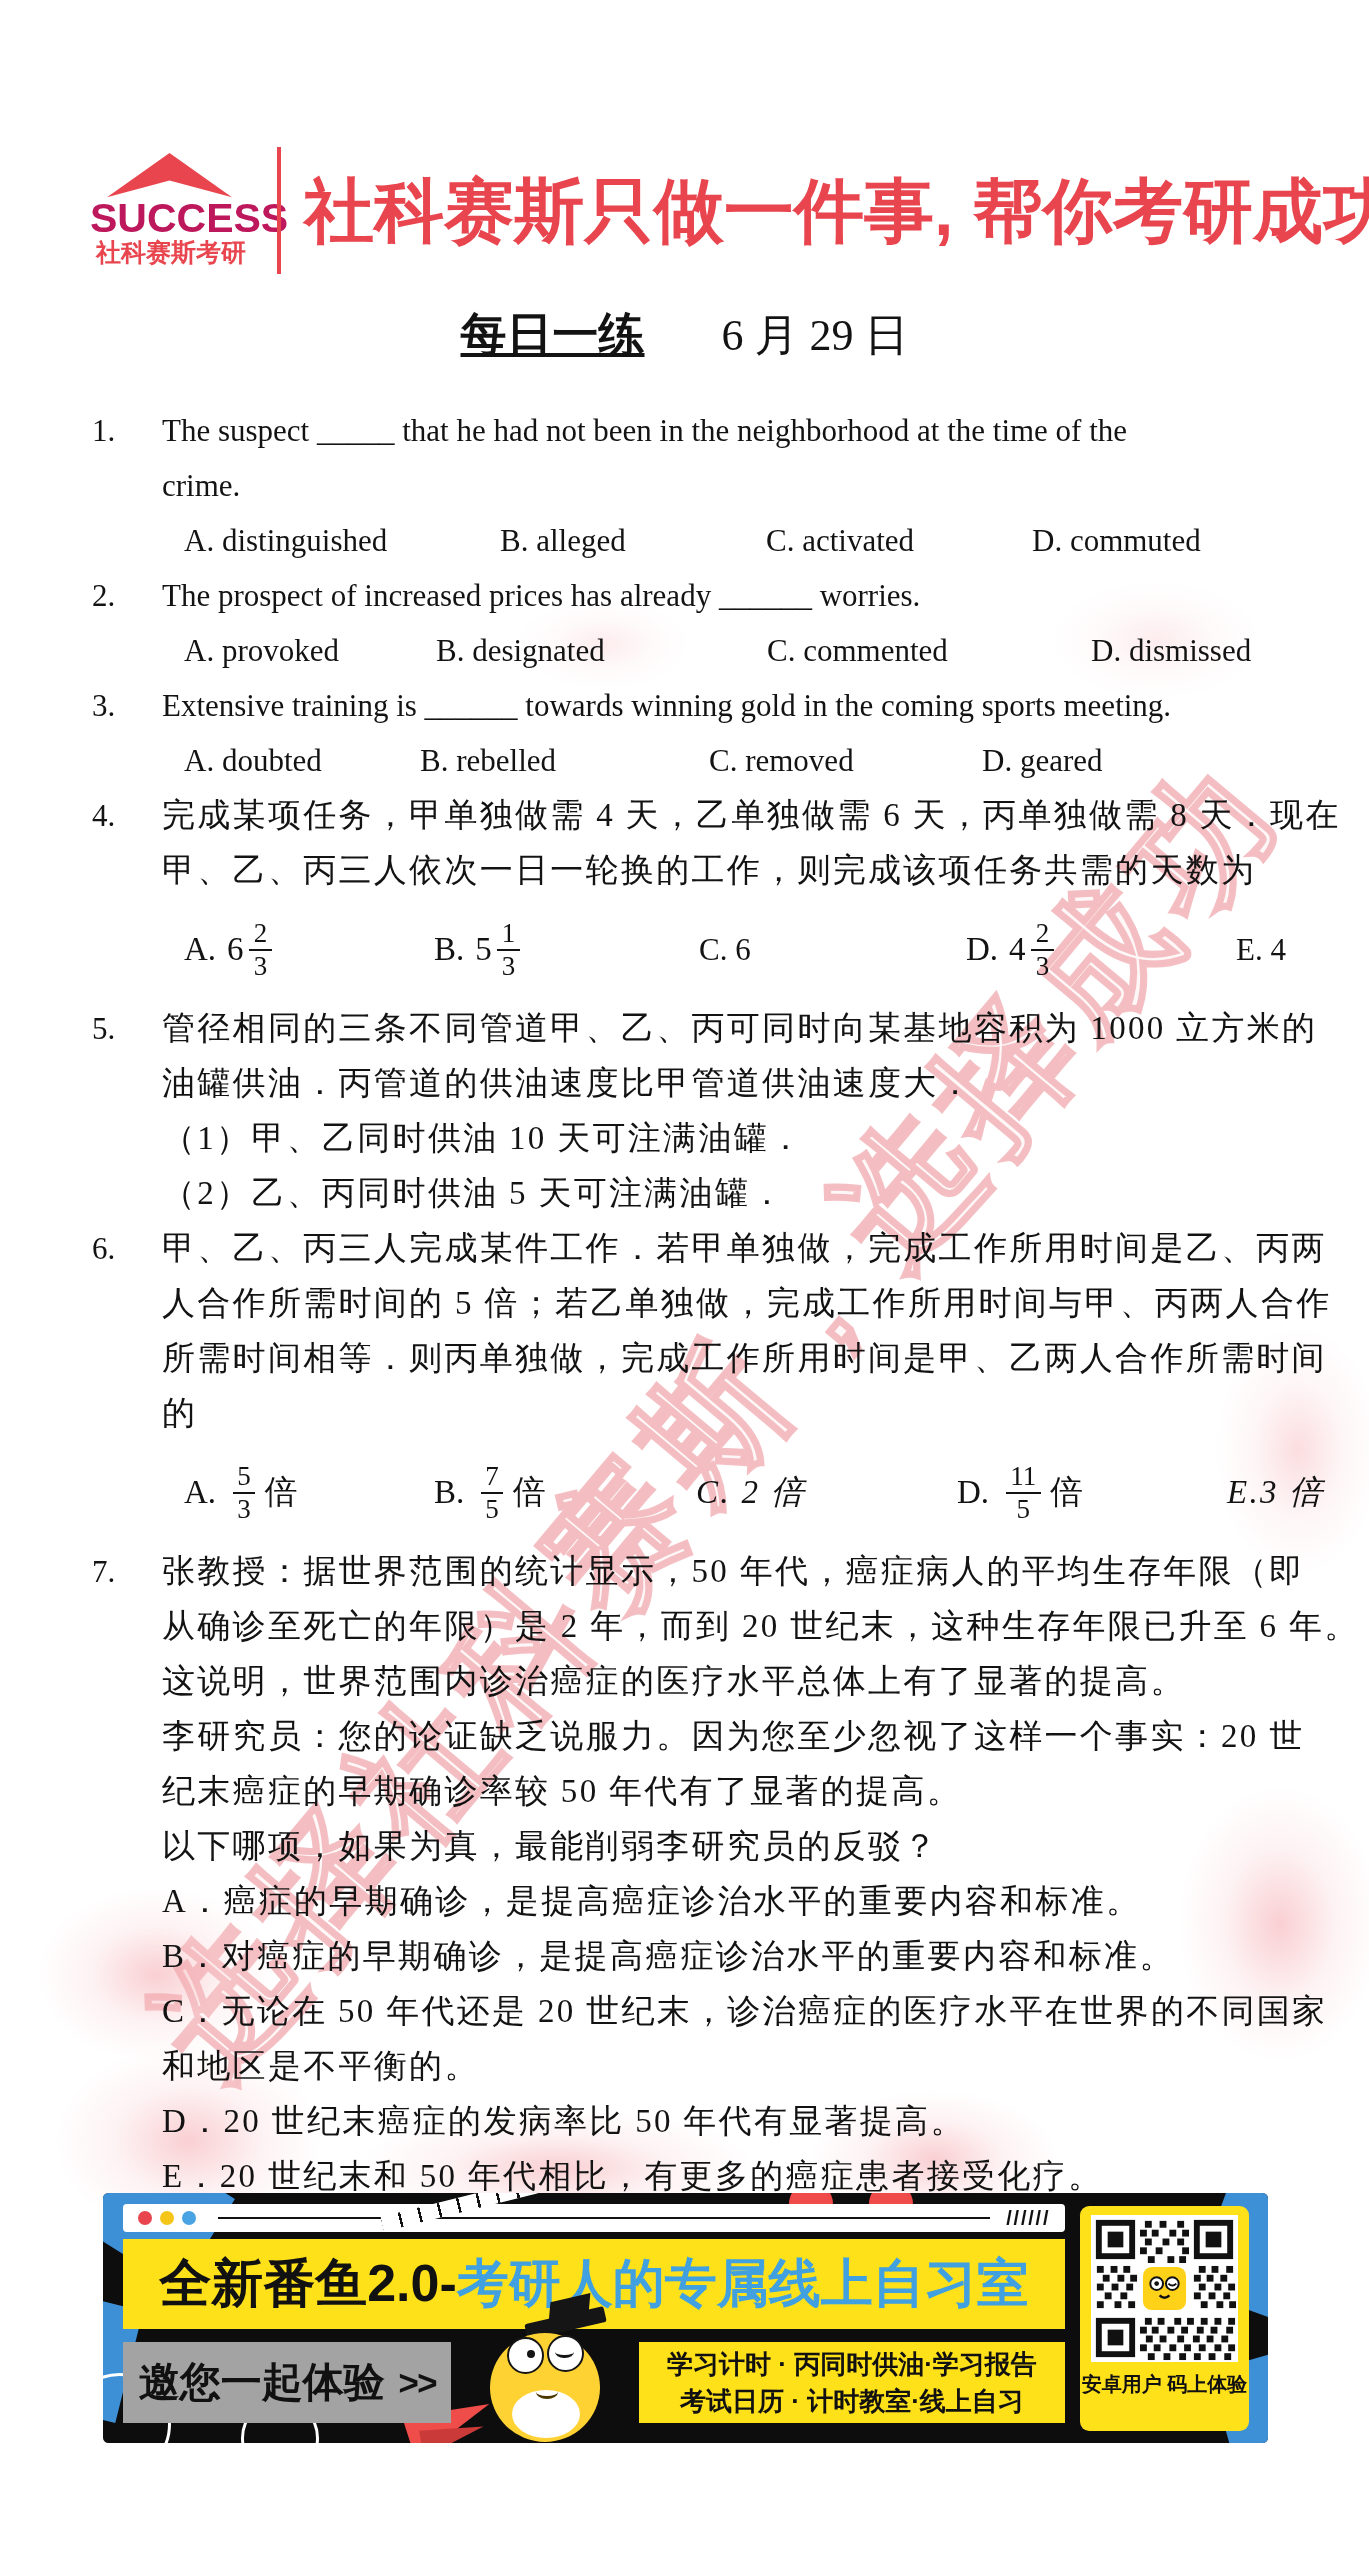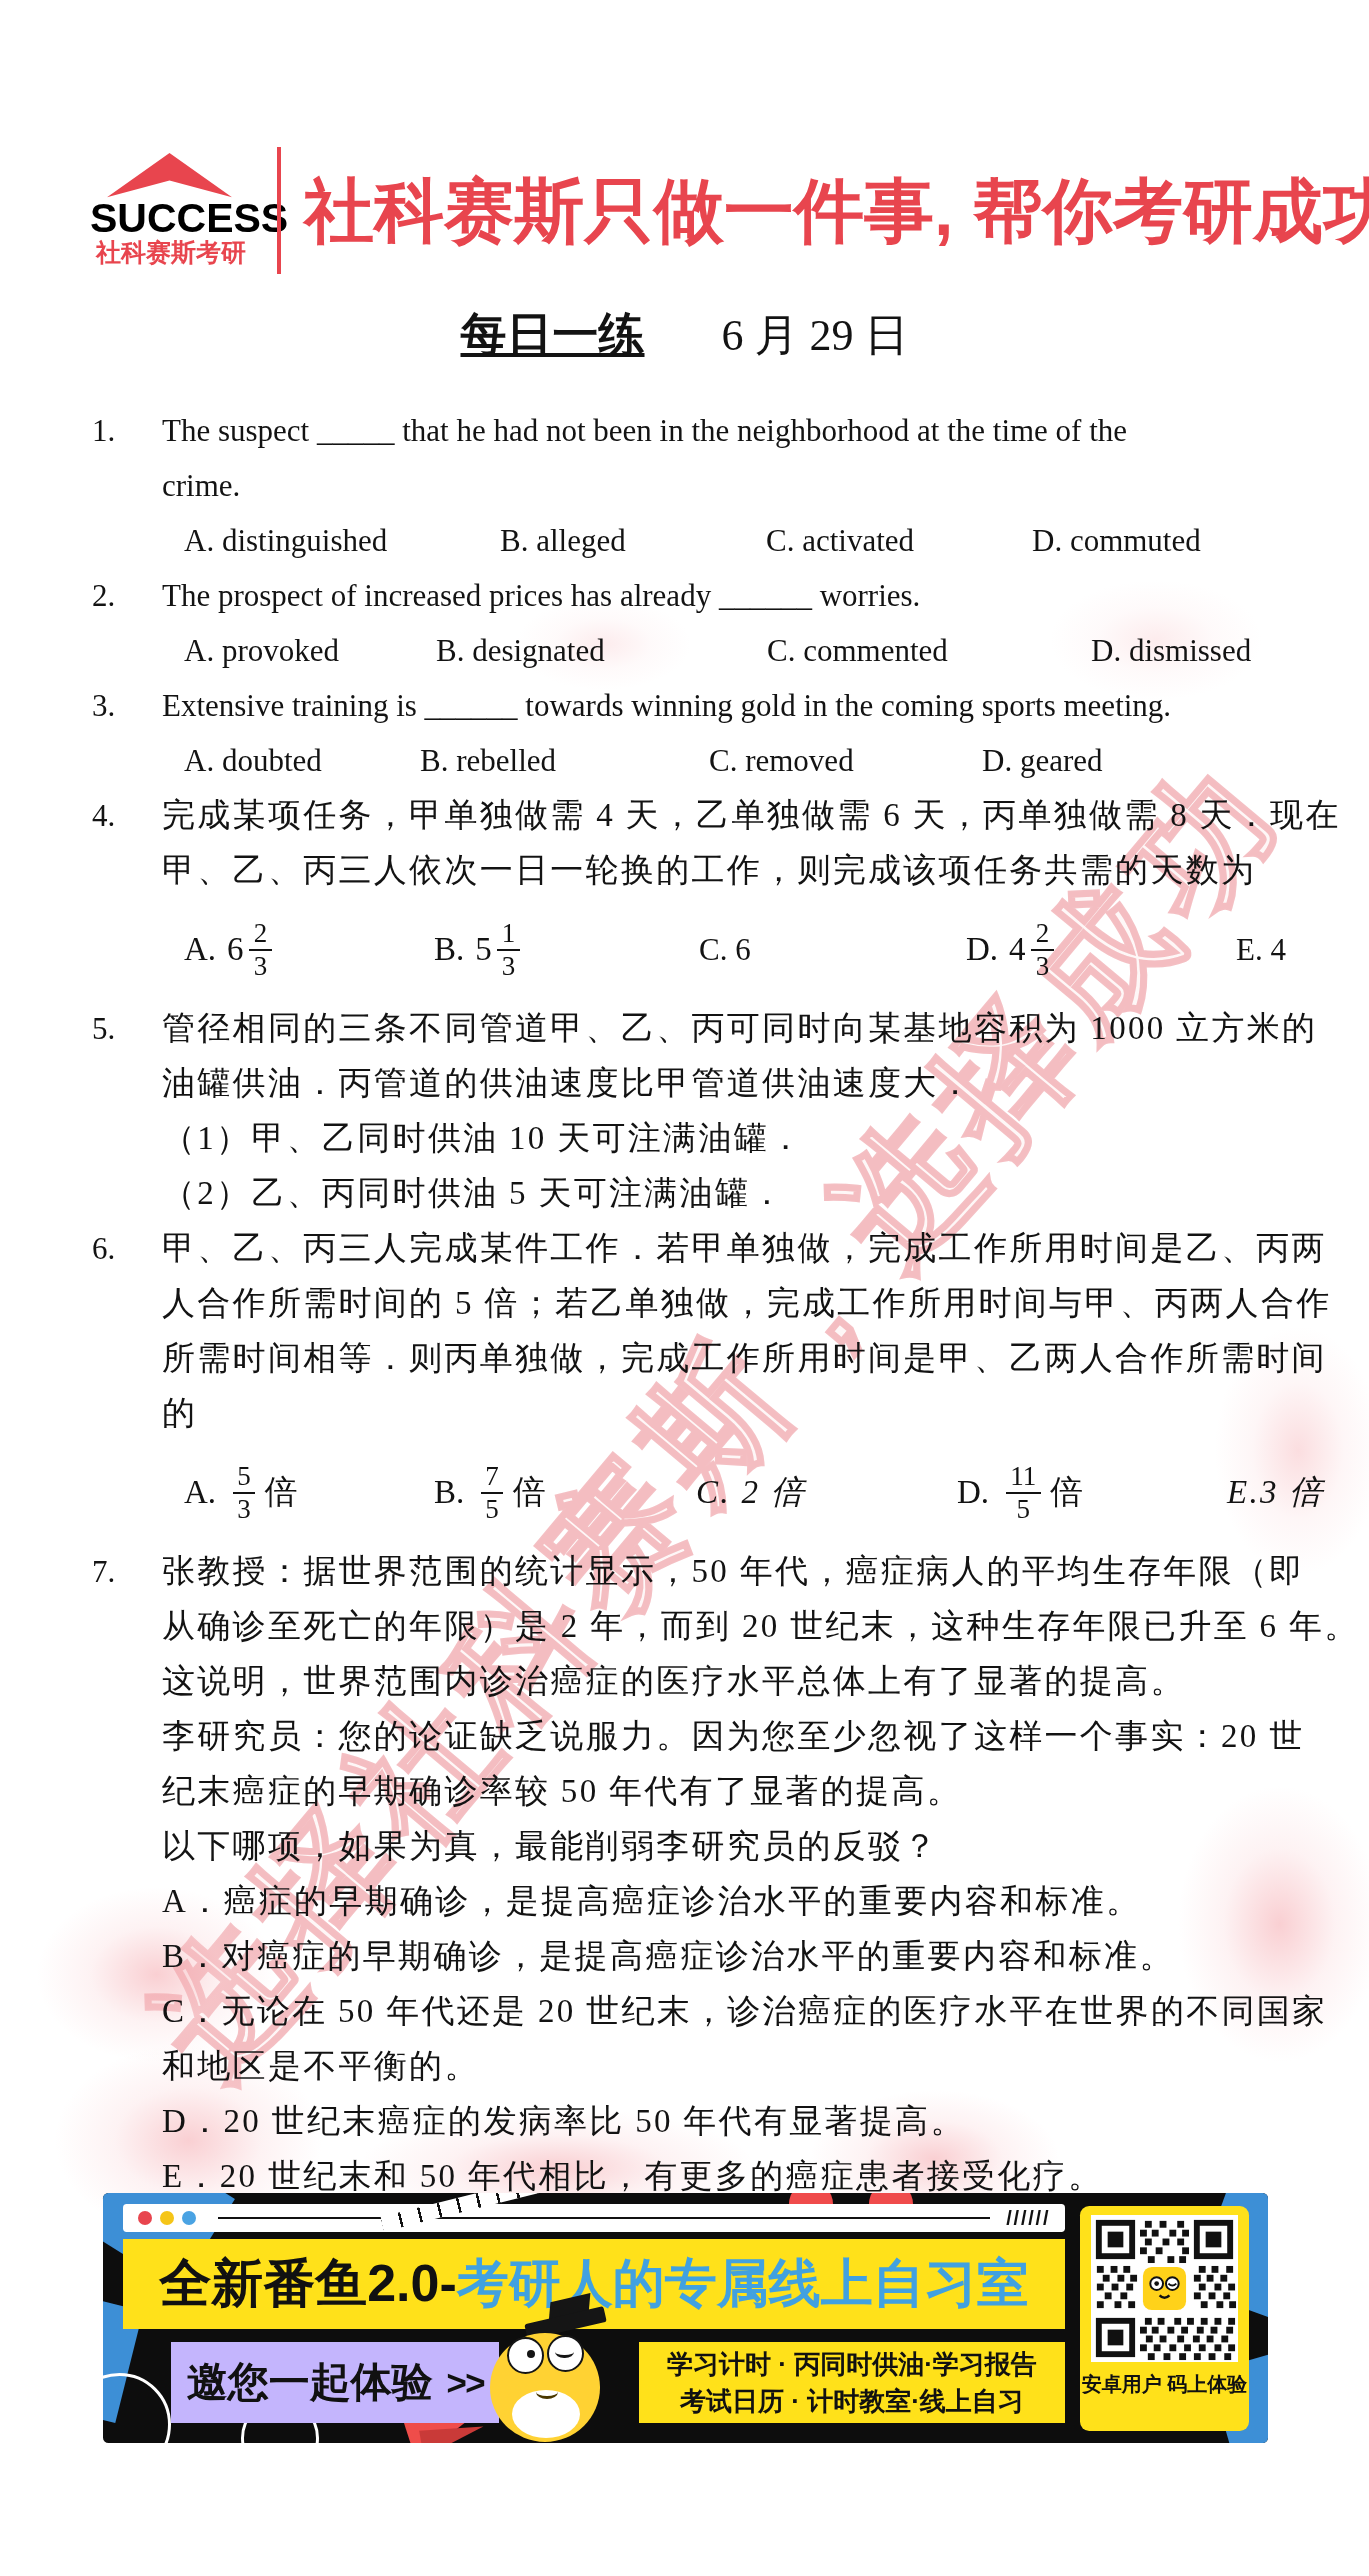--- a/index.html
+++ b/index.html
@@ -3,21 +3,21 @@
 <meta charset="utf-8">
 <style>
   html,body{margin:0;padding:0;background:#9a9a9a;}
   .page{position:relative;width:1369px;height:2576px;margin:0 auto;background:#ffffff;
         overflow:hidden;font-family:"Liberation Serif","DejaVu Serif",serif;color:#131313;}
 
   
   .logo-roof{position:absolute;left:107px;top:153px;width:125px;height:46px;}
   .logo-brand{position:absolute;left:90px;top:195px;width:162px;text-align:center;
               font-family:"Liberation Sans","DejaVu Sans",sans-serif;font-weight:800;
-              font-size:41px;letter-spacing:0px;color:#000000;}
+              font-size:41px;letter-spacing:0px;color:#be185d;}
   .logo-sub{position:absolute;left:90px;top:236px;width:162px;text-align:center;
             font-family:"Liberation Sans","DejaVu Sans",sans-serif;font-weight:800;
             font-size:25px;color:#e8454e;}
   .hdr-divider{position:absolute;left:277px;top:147px;width:3.7px;height:127px;background:#e8454e;}
   .slogan{position:absolute;left:304px;top:155px;height:114px;display:flex;align-items:center;
           font-family:"Liberation Sans","DejaVu Sans",sans-serif;font-weight:900;
           font-size:70px;color:#e8454e;white-space:nowrap;}
 
   
   .title-row{position:absolute;left:0;top:304px;width:100%;display:flex;justify-content:center;
@@ -60,23 +60,23 @@
   .b-browser{position:absolute;left:20px;top:11px;width:942px;height:28px;background:#fff;
              border-radius:3.7px;display:flex;align-items:center;padding:0 14.7px;box-sizing:border-box;z-index:3;}
   .dot{width:14px;height:14px;border-radius:50%;margin-right:8.3px;flex:0 0 auto;}
   .dot.r{background:#e8454e;} .dot.y{background:#f5c518;} .dot.b{background:#4aa3e3;}
   .b-line{flex:1;height:2.8px;background:#111;margin:0 16.6px 0 13px;}
   .b-slashes{font-family:"Liberation Sans",sans-serif;font-weight:800;font-size:20px;letter-spacing:1.8px;color:#111;}
   .b-headline{position:absolute;left:20px;top:46px;width:942px;height:90px;background:#ffe11a;
               display:flex;align-items:center;justify-content:center;white-space:nowrap;z-index:3;
               font-family:"Liberation Sans","DejaVu Sans",sans-serif;font-weight:900;font-size:52px;}
   .hl-black{color:#111;} .hl-blue{color:#41a1e0;}
-  .b-invite{position:absolute;left:20px;top:149px;width:328px;height:81px;background:#c4b5fd;
+  .b-invite{position:absolute;left:20px;top:149px;width:328px;height:81px;background:#a3a3a3;
             display:flex;align-items:center;justify-content:center;gap:13px;z-index:3;
-            font-family:"Liberation Sans","DejaVu Sans",sans-serif;font-weight:900;font-size:41px;color:#111;margin-left:48px;}
+            font-family:"Liberation Sans","DejaVu Sans",sans-serif;font-weight:900;font-size:41px;color:#111;}
   .arrows{font-size:35px;font-style:italic;letter-spacing:-1.8px;}
   .b-features{position:absolute;left:536px;top:149px;width:426px;height:81px;background:#ffe11a;
               display:flex;flex-direction:column;align-items:center;justify-content:center;z-index:3;
               font-family:"Liberation Sans","DejaVu Sans",sans-serif;font-weight:800;font-size:26px;
               line-height:37px;color:#111;white-space:nowrap;}
   .b-qr{position:absolute;left:977px;top:13px;width:169px;height:225px;background:#ffe11a;
         border-radius:9.2px;z-index:3;display:flex;flex-direction:column;align-items:center;}
   .qr-box{margin-top:9.2px;width:147px;height:147px;background:#fff;}
   .qr-caption{margin-top:9.2px;font-family:"Liberation Sans","DejaVu Sans",sans-serif;
               font-weight:800;font-size:20px;color:#111;white-space:nowrap;}

